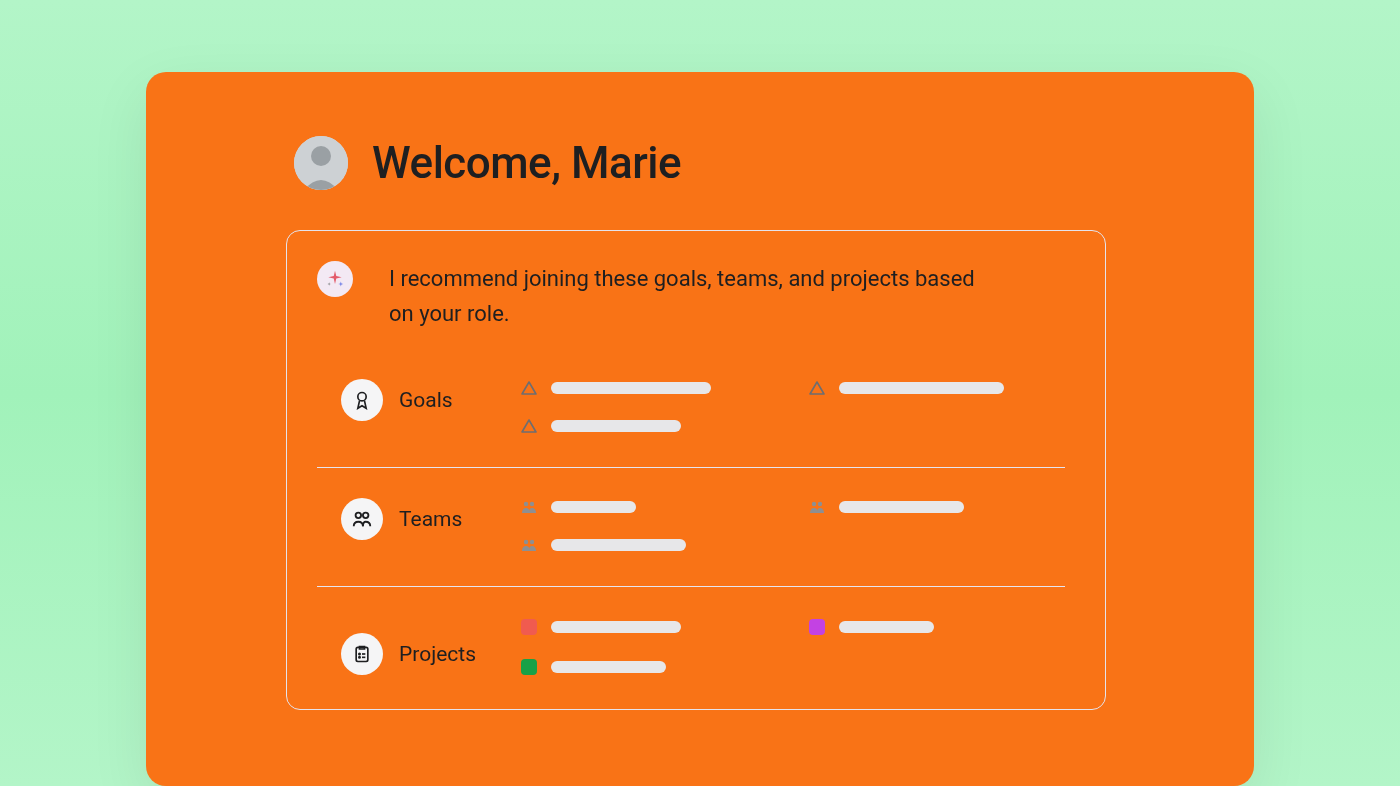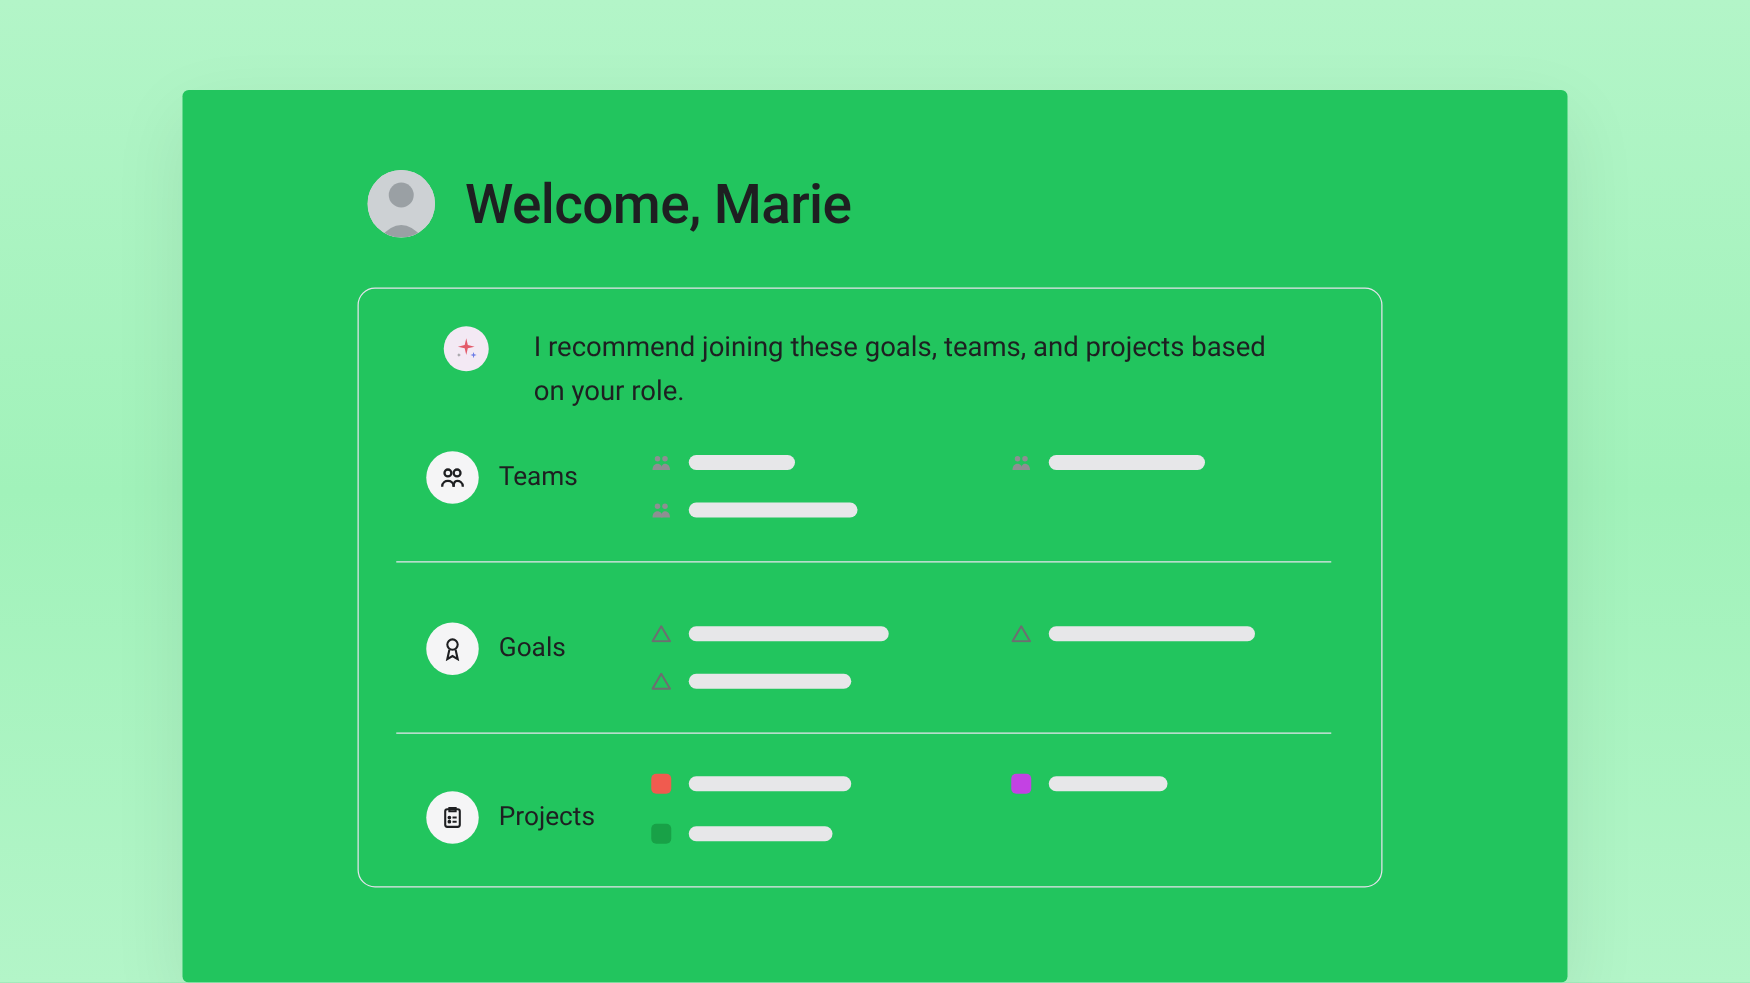--- a/index.html
+++ b/index.html
@@ -5,22 +5,22 @@
   * { box-sizing: border-box; margin: 0; padding: 0; }
   body {
     font-family: -apple-system, BlinkMacSystemFont, "Segoe UI", Roboto, Helvetica, Arial, sans-serif;
     background: linear-gradient(180deg, #b3f5c8 0%, #a1f2ba 50%, #b3f5c8 100%);
     width: 1400px;
     height: 786px;
     overflow: hidden;
     padding: 72px 146px 0 146px;
   }
   .card {
-    background: #22c55e;
-    border-radius: 5px;
+    background: #f97316;
+    border-radius: 20px;
     width: 100%;
     height: 100%;
     padding: 64px 0 0 0;
     box-shadow: 0 20px 60px rgba(0,0,0,0.08);
   }
   .header {
     display: flex;
     align-items: center;
     gap: 24px;
     padding-left: 148px;
@@ -47,21 +47,20 @@
     margin: 40px 0 0 140px;
     width: 820px;
     border: 1px solid #e5e3ec;
     border-radius: 14px;
     padding: 30px 40px 0 30px;
   }
   .reco-row {
     display: flex;
     align-items: flex-start;
     gap: 36px;
-    justify-content: center;
   }
   .ai-icon {
     width: 36px;
     height: 36px;
     border-radius: 50%;
     background: #f3e9f4;
     display: flex;
     align-items: center;
     justify-content: center;
     flex-shrink: 0;
@@ -153,20 +152,52 @@
 
     <div class="reco-row">
       <div class="ai-icon">
         <svg width="20" height="20" viewBox="0 0 24 24">
           <path d="M12 2 L13.5 8.5 L20 10 L13.5 11.5 L12 18 L10.5 11.5 L4 10 L10.5 8.5 Z" fill="#e35a6a"></path>
           <path d="M19 15 L19.7 17.3 L22 18 L19.7 18.7 L19 21 L18.3 18.7 L16 18 L18.3 17.3 Z" fill="#6b7be6"></path>
           <path d="M5 16 L5.5 17.5 L7 18 L5.5 18.5 L5 20 L4.5 18.5 L3 18 L4.5 17.5 Z" fill="#8e8f92"></path>
         </svg>
       </div>
       <p class="reco-text">I recommend joining these goals, teams, and projects based on your role.</p>
+    </div>
+
+    <div class="section" style="margin-top:18px;">
+      <div class="section-left">
+        <div class="section-icon">
+          <svg width="20" height="20" viewBox="0 0 24 24" fill="none" stroke="#1e1f21" stroke-width="2">
+            <circle cx="12" cy="8" r="5"></circle>
+            <path d="M9 13 L7 22 L12 19 L17 22 L15 13"></path>
+          </svg>
+        </div>
+        <span class="section-label">Goals</span>
+      </div>
+      <div class="items-grid">
+        <div class="item">
+          <svg class="goal-tri" viewBox="0 0 16 14" fill="none" stroke="#6d6e71" stroke-width="1.6" stroke-linejoin="round">
+              <path d="M8 1 L15 13 L1 13 Z"></path>
+            </svg>
+          <div class="placeholder" style="width:160px;"></div>
+        </div>
+        <div class="item">
+          <svg class="goal-tri" viewBox="0 0 16 14" fill="none" stroke="#6d6e71" stroke-width="1.6" stroke-linejoin="round">
+              <path d="M8 1 L15 13 L1 13 Z"></path>
+            </svg>
+          <div class="placeholder" style="width:165px;"></div>
+        </div>
+        <div class="item">
+          <svg class="goal-tri" viewBox="0 0 16 14" fill="none" stroke="#6d6e71" stroke-width="1.6" stroke-linejoin="round">
+              <path d="M8 1 L15 13 L1 13 Z"></path>
+            </svg>
+          <div class="placeholder" style="width:130px;"></div>
+        </div>
+      </div>
     </div>
 
     <div class="section">
       <div class="section-left">
         <div class="section-icon">
           <svg width="22" height="22" viewBox="0 0 24 24" fill="none" stroke="#1e1f21" stroke-width="2">
             <circle cx="8" cy="8" r="3"></circle>
             <circle cx="16" cy="8" r="3"></circle>
             <path d="M3 20 C3 16 6 15 8 15 C10 15 13 16 13 20"></path>
             <path d="M13 20 C13 16 14 15 16 15 C18 15 21 16 21 20"></path>
@@ -194,52 +225,20 @@
           <div class="placeholder" style="width:125px;"></div>
         </div>
         <div class="item">
           <svg class="team-glyph" viewBox="0 0 16 14" fill="#8e8f92">
               <circle cx="5" cy="4" r="2.2"></circle>
               <circle cx="11" cy="4" r="2.2"></circle>
               <path d="M1 13 C1 9 3.5 8 5 8 C6.5 8 9 9 9 13 Z"></path>
               <path d="M8 13 C8 9 9.5 8 11 8 C12.5 8 15 9 15 13 Z"></path>
             </svg>
           <div class="placeholder" style="width:135px;"></div>
-        </div>
-      </div>
-    </div>
-
-    <div class="section" style="margin-top:18px;">
-      <div class="section-left">
-        <div class="section-icon">
-          <svg width="20" height="20" viewBox="0 0 24 24" fill="none" stroke="#1e1f21" stroke-width="2">
-            <circle cx="12" cy="8" r="5"></circle>
-            <path d="M9 13 L7 22 L12 19 L17 22 L15 13"></path>
-          </svg>
-        </div>
-        <span class="section-label">Goals</span>
-      </div>
-      <div class="items-grid">
-        <div class="item">
-          <svg class="goal-tri" viewBox="0 0 16 14" fill="none" stroke="#6d6e71" stroke-width="1.6" stroke-linejoin="round">
-              <path d="M8 1 L15 13 L1 13 Z"></path>
-            </svg>
-          <div class="placeholder" style="width:160px;"></div>
-        </div>
-        <div class="item">
-          <svg class="goal-tri" viewBox="0 0 16 14" fill="none" stroke="#6d6e71" stroke-width="1.6" stroke-linejoin="round">
-              <path d="M8 1 L15 13 L1 13 Z"></path>
-            </svg>
-          <div class="placeholder" style="width:165px;"></div>
-        </div>
-        <div class="item">
-          <svg class="goal-tri" viewBox="0 0 16 14" fill="none" stroke="#6d6e71" stroke-width="1.6" stroke-linejoin="round">
-              <path d="M8 1 L15 13 L1 13 Z"></path>
-            </svg>
-          <div class="placeholder" style="width:130px;"></div>
         </div>
       </div>
     </div>
 
     <div class="section">
       <div class="section-left">
         <div class="section-icon">
           <svg width="20" height="20" viewBox="0 0 24 24" fill="none" stroke="#1e1f21" stroke-width="2">
             <rect x="5" y="4" width="14" height="17" rx="2"></rect>
             <path d="M9 3 h6 v3 h-6 z"></path>

